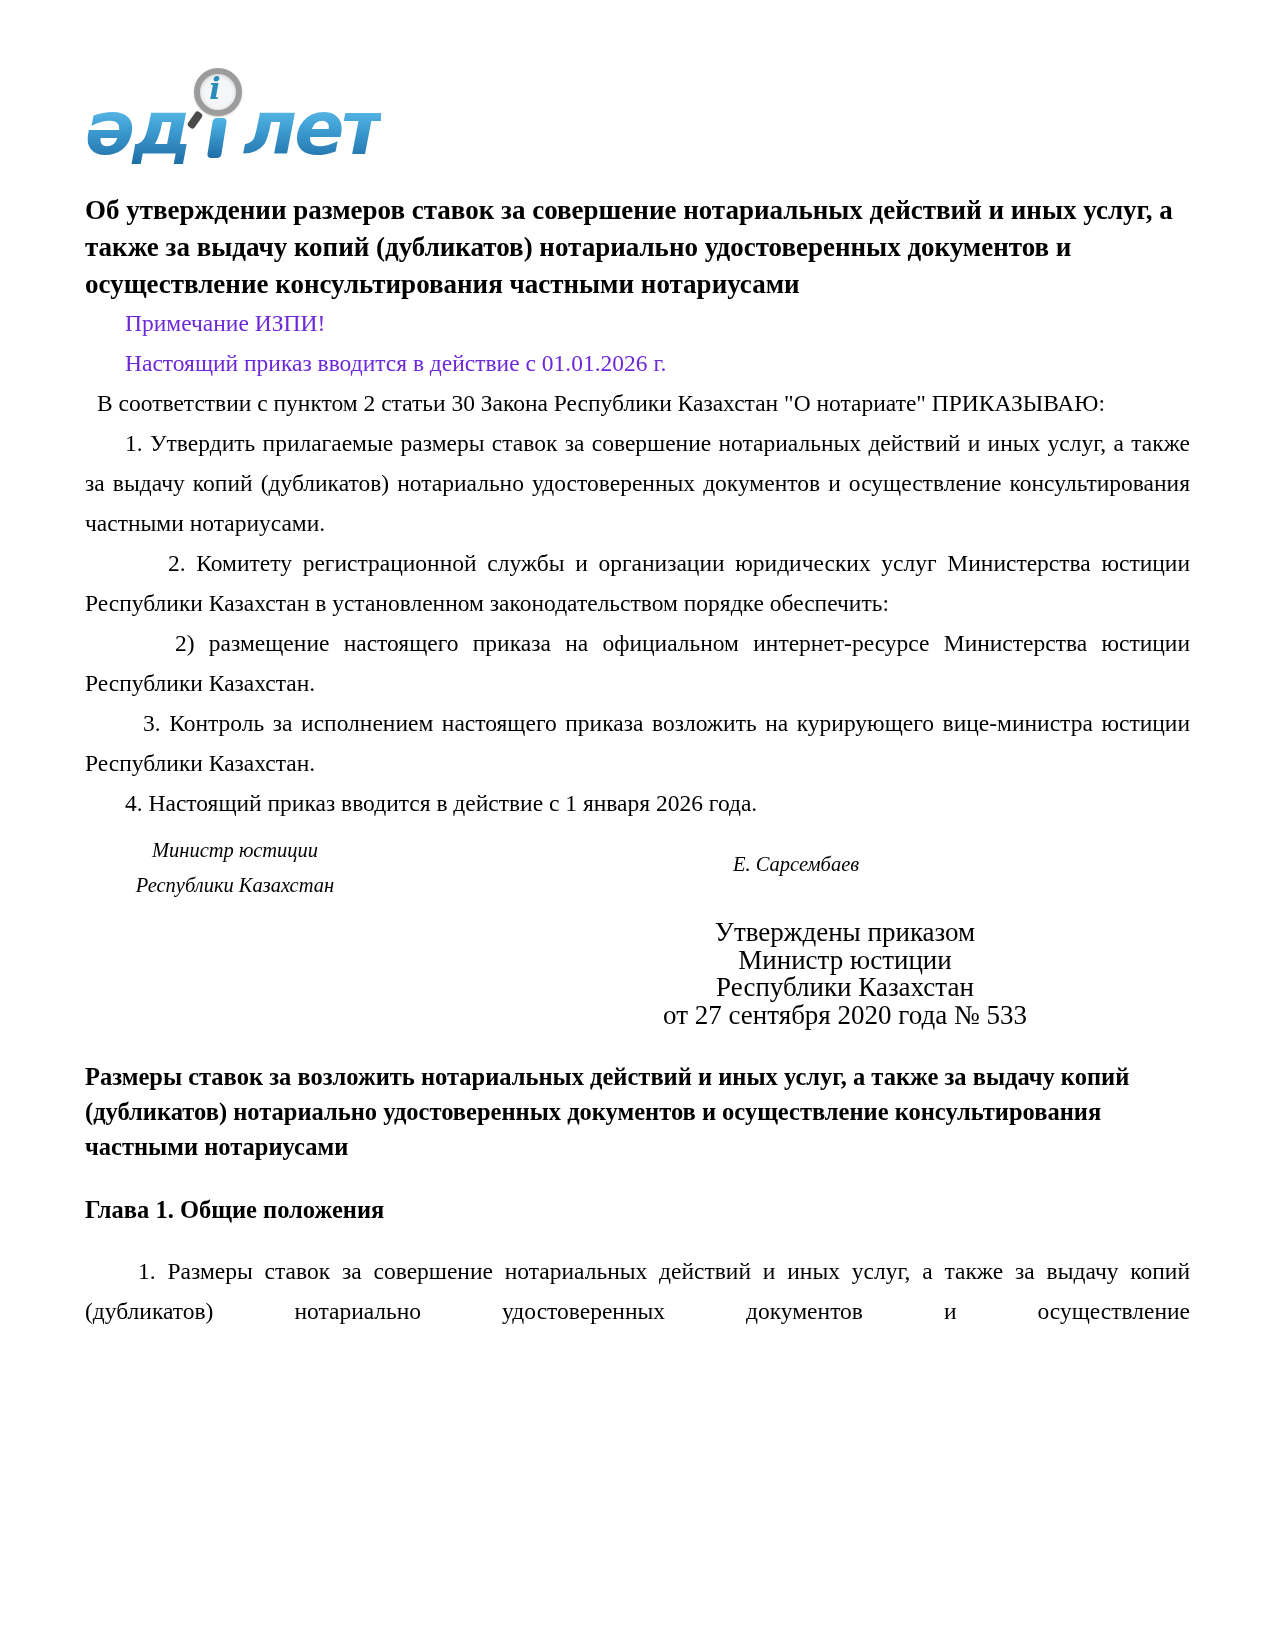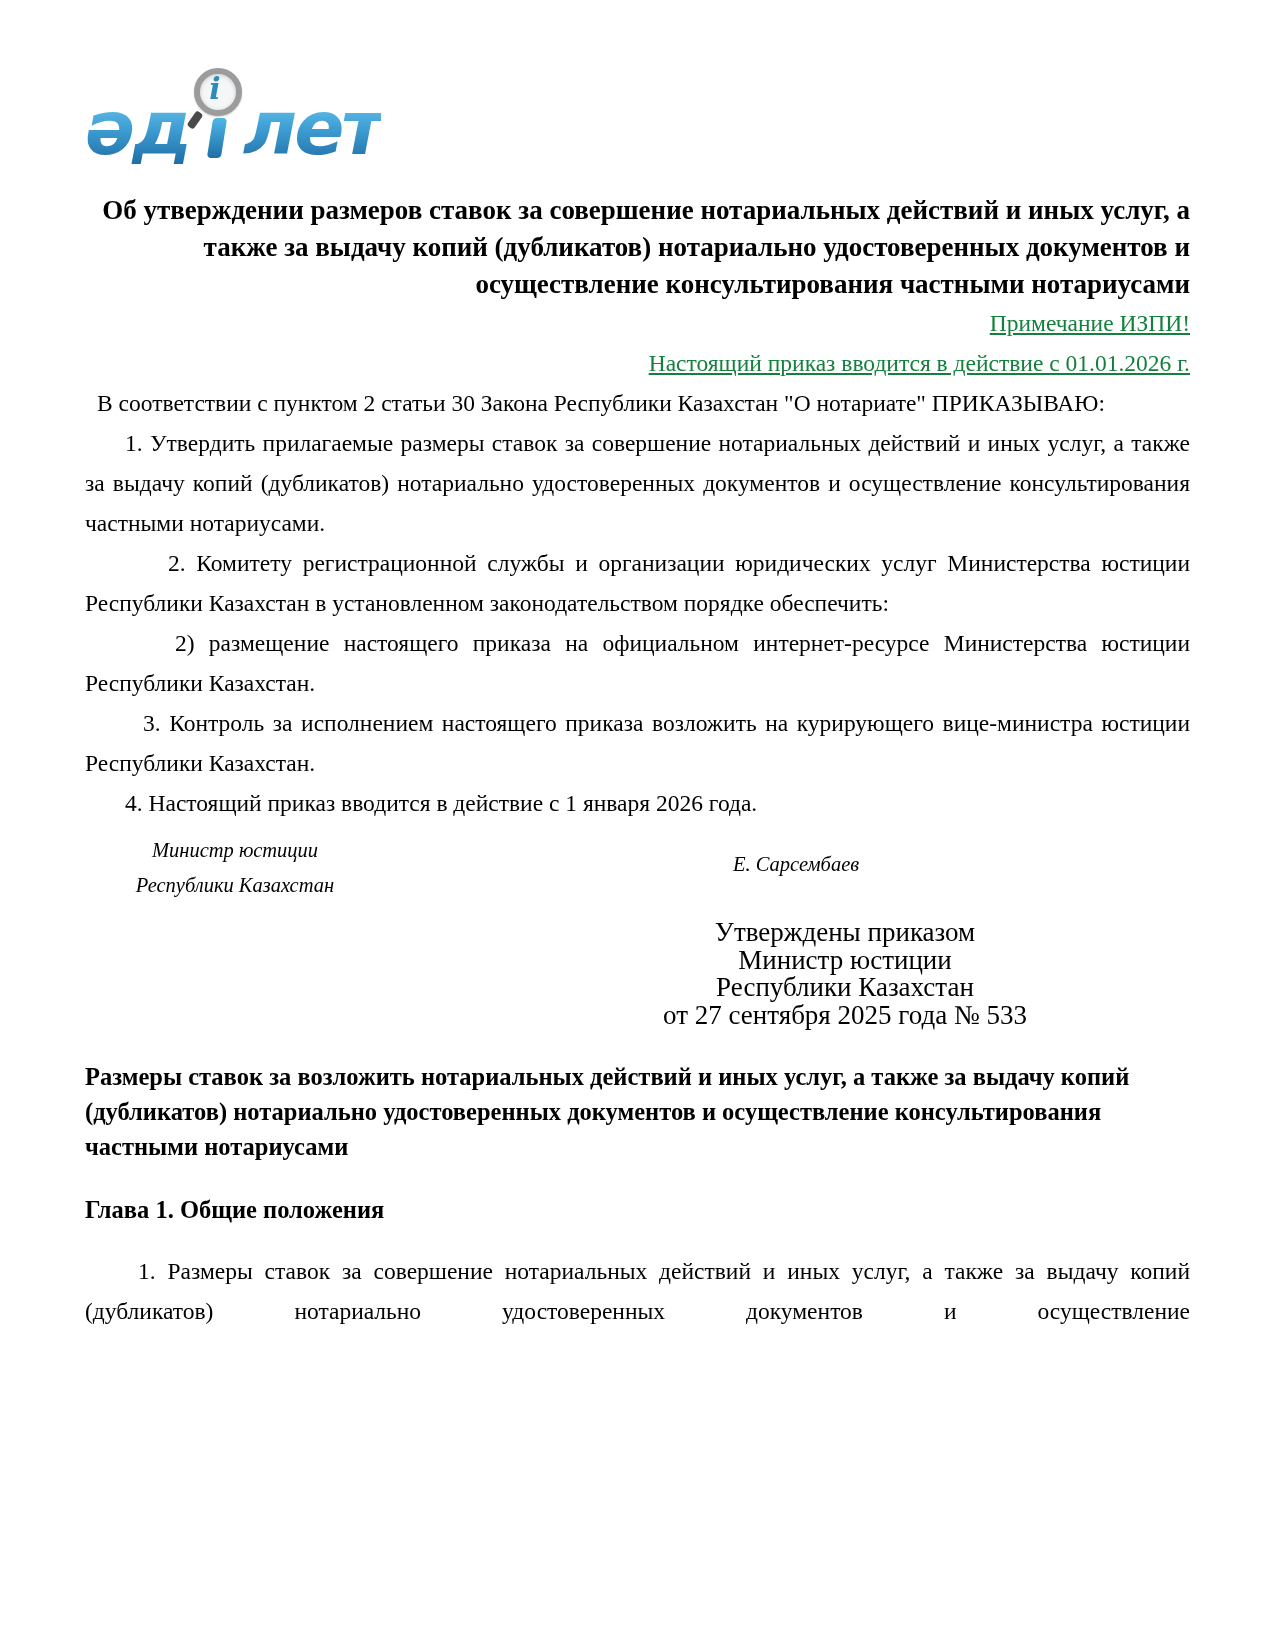--- a/index.html
+++ b/index.html
@@ -96,34 +96,33 @@
     background: linear-gradient(180deg, #4fb7e8 0%, #1f6ea6 100%);
     transform: skewX(-9deg);
   }
 
   
   .doc-title {
     margin: 28px 0 0 0;
     font-size: 27px;
     font-weight: bold;
     line-height: 37px;
-    text-align: right;
+    text-align: left;
   }
   .p {
     margin: 0;
     font-size: 23.5px;
     line-height: 40px;
     text-align: justify;
   }
   .meta { margin-top: 16px; line-height: 39px; }
   .note-line {
-    color: #15803d;
+    color: #6d28d9;
     text-indent: 40px;
-    text-align: right;
-    text-decoration: underline;
+    text-align: left;
   }
   .preamble { text-indent: 12px; }
   .ind-40 { text-indent: 40px; }
   .ind-53 { text-indent: 53px; }
   .ind-58 { text-indent: 58px; }
   .ind-83 { text-indent: 83px; }
   .ind-90 { text-indent: 90px; }
   .force-last-justify { text-align-last: justify; }
 
   
@@ -208,21 +207,21 @@
       <div>Министр юстиции</div>
       <div>Республики Казахстан</div>
     </div>
     <div class="sig-right">Е. Сарсембаев</div>
   </div>
 
   <div class="approval">
     <div>Утверждены приказом</div>
     <div>Министр юстиции</div>
     <div>Республики Казахстан</div>
-    <div>от 27 сентября 2025 года № 533</div>
+    <div>от 27 сентября 2020 года № 533</div>
   </div>
 
   <h2 class="annex-title">Размеры ставок за возложить нотариальных действий и иных услуг, а также за выдачу копий (дубликатов) нотариально удостоверенных документов и осуществление консультирования частными нотариусами</h2>
 
   <h3 class="chapter-title">Глава 1. Общие положения</h3>
 
   <p class="p ind-53 annex-p force-last-justify">1. Размеры ставок за совершение нотариальных действий и иных услуг, а также за выдачу копий (дубликатов) нотариально удостоверенных документов и осуществление</p>
 
 </div>
 

